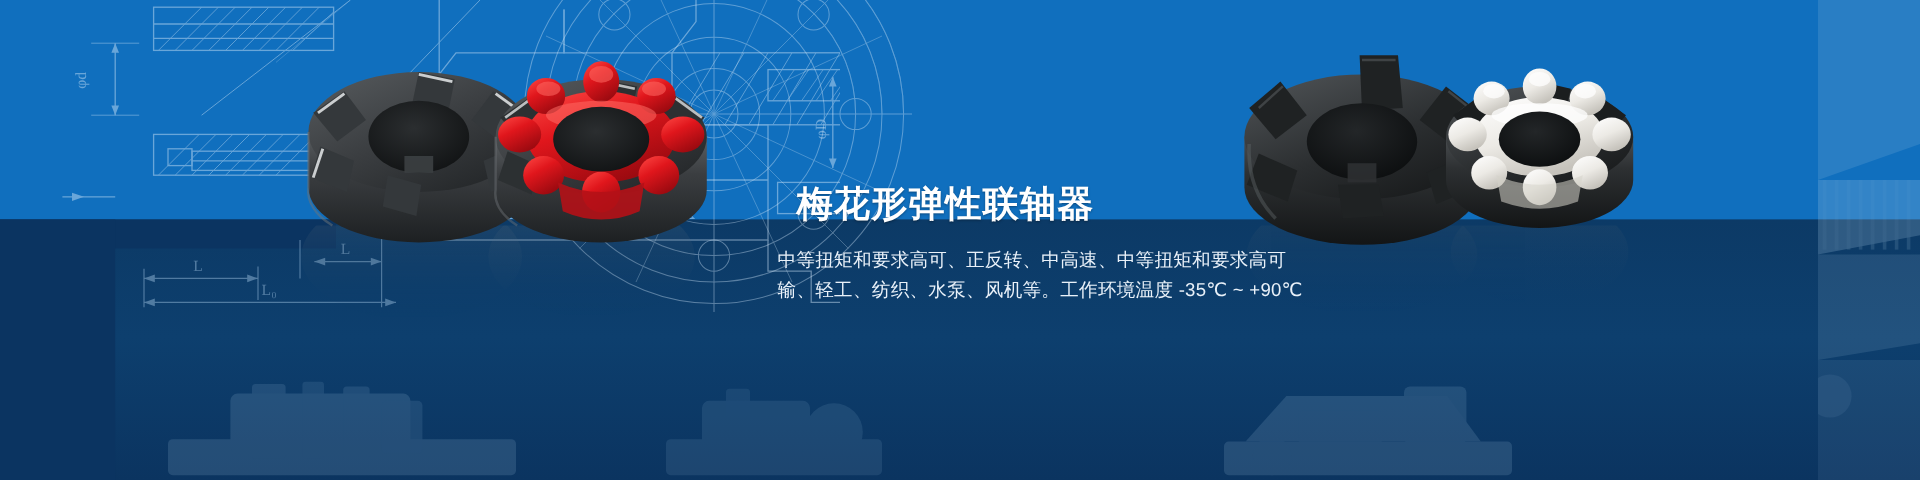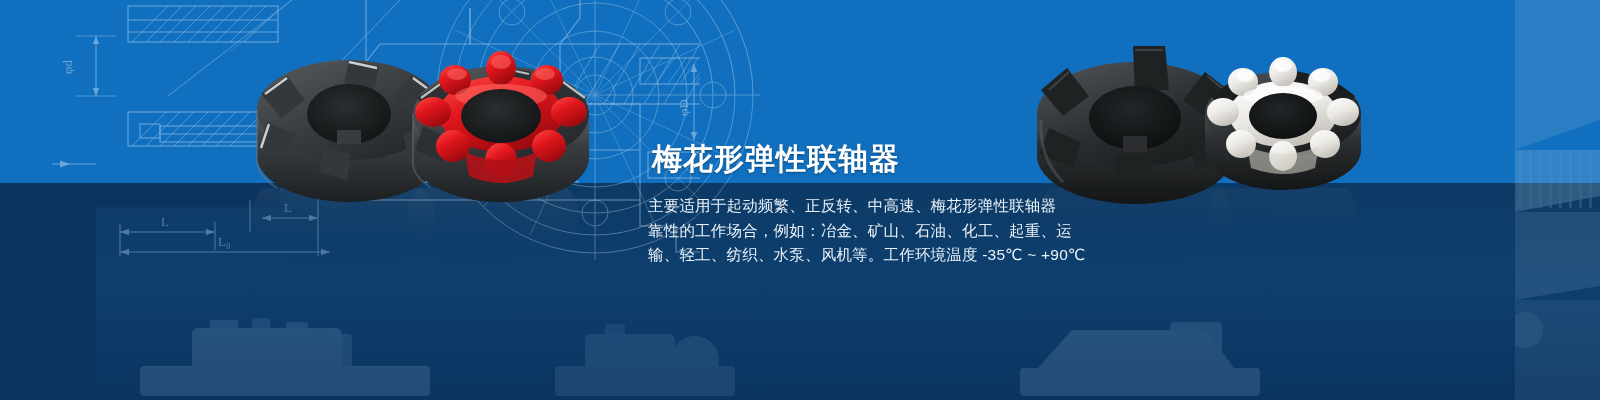--- a/index.html
+++ b/index.html
@@ -93,21 +93,21 @@
   .product-group svg { display: block; overflow: visible; }
 
   
   .textblock {
     position: absolute;
     left: 648px;
     top: 136px;
     width: 420px;
   }
   .title {
-    margin: 4px;
+    margin: 16px;
     color: #ffffff;
     font-size: 30px;
     font-weight: bold;
     letter-spacing: 1px;
     line-height: 38px;
     text-shadow: 0 1px 2px rgba(0,0,0,.35);
     white-space: nowrap;
   }
   .desc {
     margin: 16px 0 0 0;
@@ -560,19 +560,18 @@
         <circle cx="10" cy="330" r="18" opacity=".35"></circle>
       </g>
     </svg>
   </div>
 
   <div class="left-dark-block"></div>
 
   <div class="textblock">
     <h1 class="title">梅花形弹性联轴器</h1>
     <ul class="desc">
-      <li>主要适用于起动频繁、正反转、中高速、梅花形弹性联轴器</li>
-      <li>靠性的工作场合，例如：冶金、矿山、石油、化工、起重、运</li>
+      <li>中等扭矩和要求高可、正反转、中高速、中等扭矩和要求高可</li>
       <li>输、轻工、纺织、水泵、风机等。工作环境温度 -35℃ ~ +90℃</li>
     </ul>
   </div>
 
 </div>
 
 </body></html>

